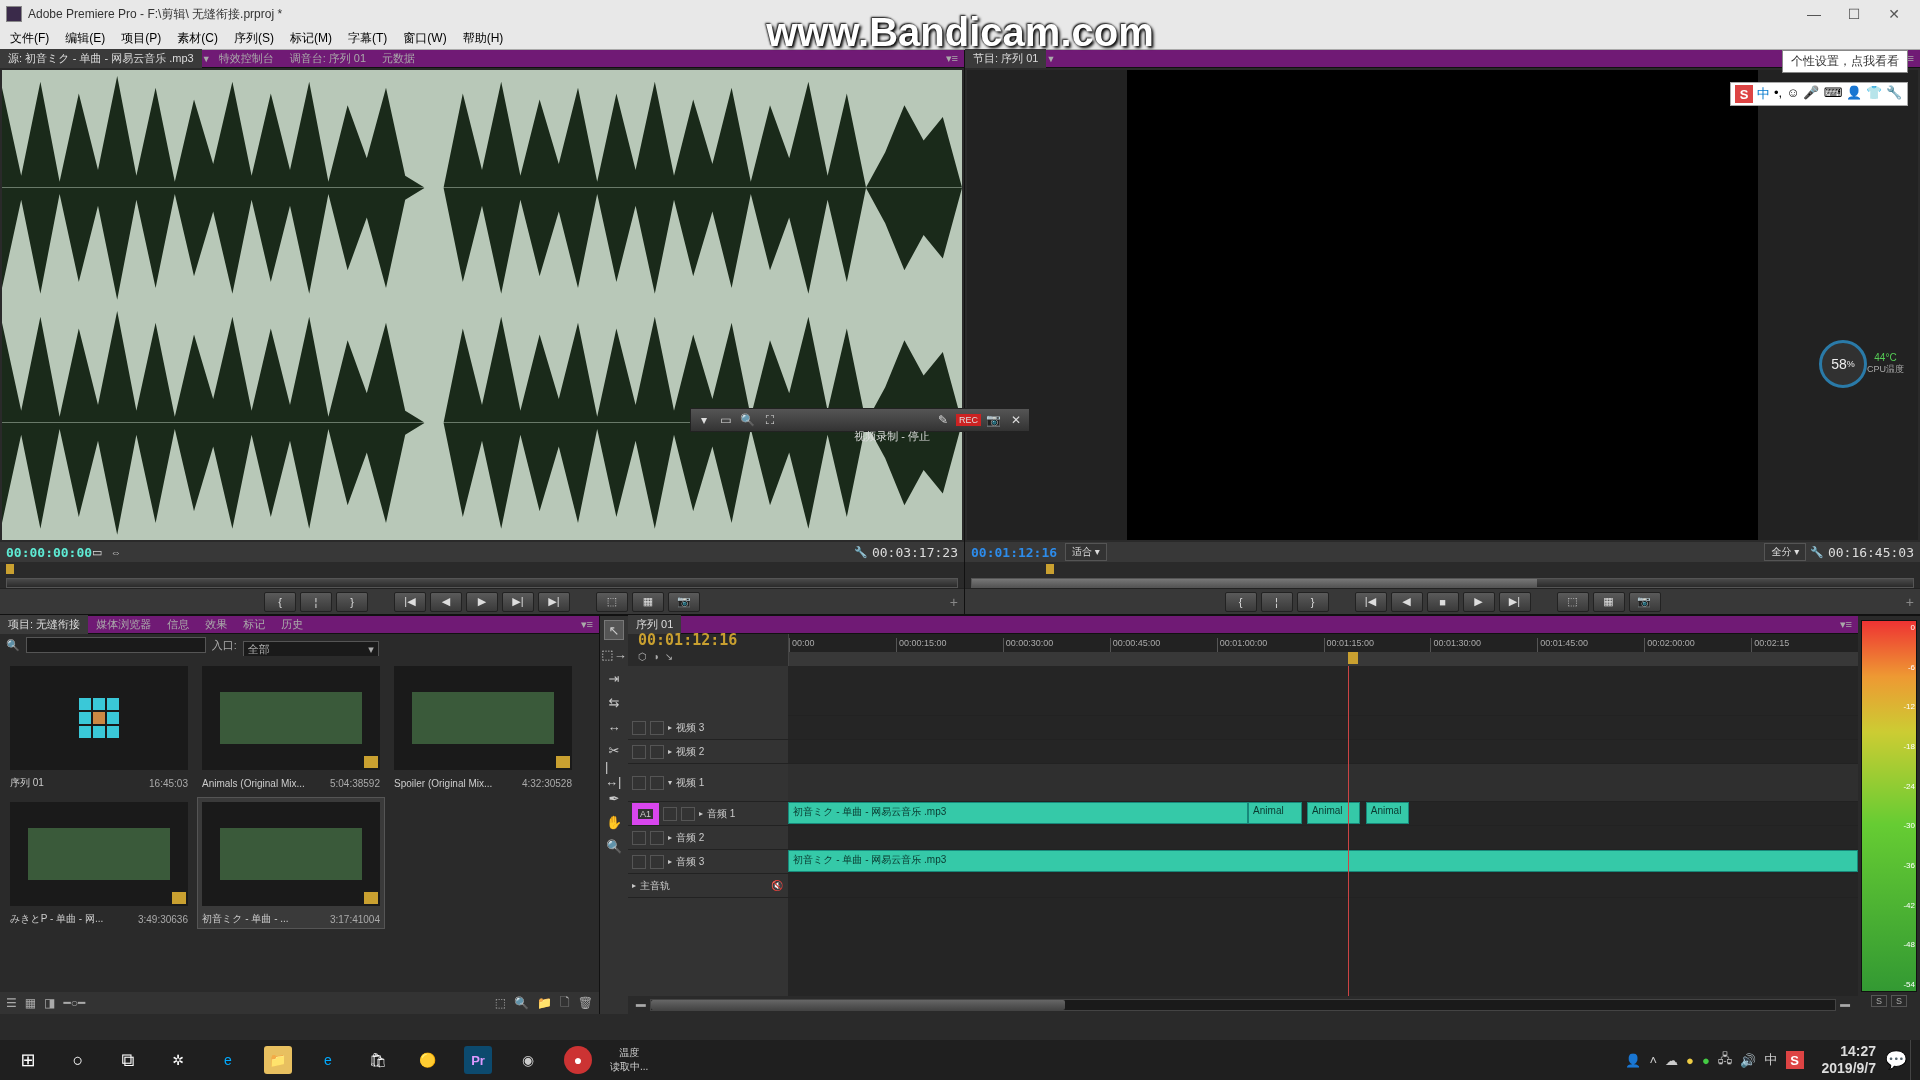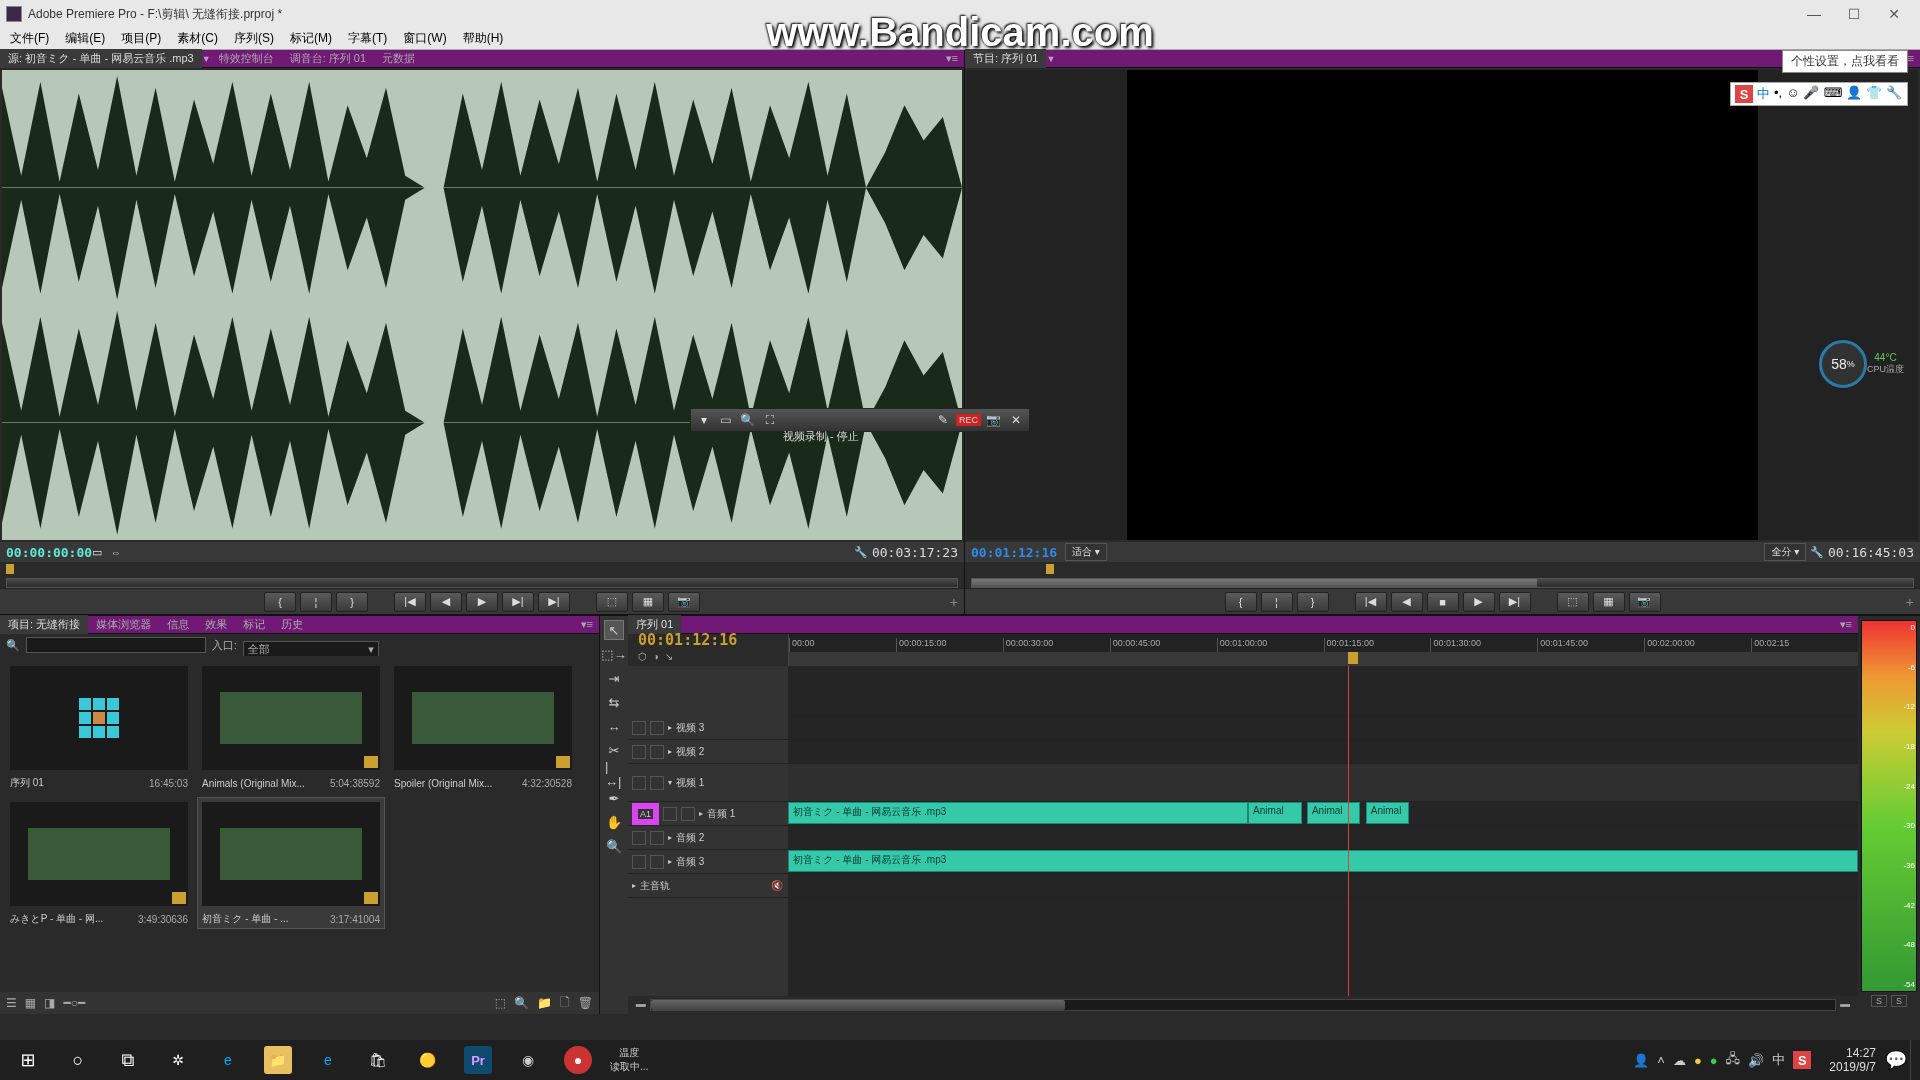--- a/index.html
+++ b/index.html
@@ -33,21 +33,21 @@
 .waveform-bg { position:absolute; inset:0; background:#b8c8b8; }
 .wave-row { position:absolute; left:0; right:0; height:25%; }
 .wave-row svg { width:100%; height:100%; display:block; }
 .ch-label { position:absolute; left:2px; font-size:9px; color:#1a3a2a; }
 
 .program-black { position:absolute; left:160px; right:160px; top:0; bottom:0; background:#000; }
 
 
 .bandicam-bar { position:absolute; top:408px; left:690px; width:340px; height:24px; background:linear-gradient(#555,#333); border:1px solid #222; display:flex; align-items:center; gap:4px; padding:0 4px; z-index:50; font-size:11px; color:#ddd; }
 .bandicam-bar .bc-btn { width:18px; height:18px; display:flex; align-items:center; justify-content:center; cursor:pointer; font-size:12px; }
-.bandicam-bar .bc-txt { flex:1; text-align:left;margin-top:32px; }
+.bandicam-bar .bc-txt { flex:1; text-align:right;margin-top:32px; }
 .bandicam-bar .rec-box { background:#c22; padding:1px 3px; font-size:9px; }
 
 
 .tc-bar { height:20px; background:#383838; display:flex; align-items:center; padding:0 6px; font-size:13px; color:#ddd; }
 .tc-left { color:#5eead4; font-weight:bold; font-family:monospace; }
 .tc-right { margin-left:auto; color:#ddd; font-family:monospace; }
 .tc-fit { margin-left:8px; font-size:10px; padding:1px 6px; border:1px solid #555; background:#333; }
 .tc-icon { margin:0 4px; font-size:11px; cursor:pointer; }
 
 
@@ -137,21 +137,21 @@
 .temp-reading { font-size:10px; color:#5c5; text-align:center; }
 .temp-reading .deg { color:#5c5; }
 .temp-reading .lbl { color:#aaa; font-size:9px; }
 
 
 .taskbar { position:absolute; bottom:0; left:0; right:0; height:40px; background:#1f1f1f; display:flex; align-items:center; padding:0 4px; gap:2px; }
 .taskbar .tb-btn { width:48px; height:40px; display:flex; align-items:center; justify-content:center; color:#fff; font-size:18px; cursor:pointer; }
 .taskbar .tb-icon { width:28px; height:28px; border-radius:3px; display:flex; align-items:center; justify-content:center; font-size:14px; }
 .taskbar .tray { margin-left:auto; display:flex; align-items:center; gap:8px; padding:0 8px; color:#ccc; font-size:11px; }
 .taskbar .tray .t-icon { font-size:13px; cursor:pointer; }
-.taskbar .clock { text-align:right; line-height:1.2; font-size:12px; padding:0 8px; color:#ddd; }
+.taskbar .clock { text-align:right; line-height:1.2; font-size:14px; padding:0 8px; color:#ddd;font-weight:bold; }
 .taskbar .temp-tb { text-align:center; font-size:10px; color:#ccc; padding:0 6px; }
 </style>
 </head>
 <body>
 
 <div class="titlebar">
   <div class="app-icon"></div>
   <div class="title">Adobe Premiere Pro - F:\剪辑\ 无缝衔接.prproj *</div>
   <div class="win-btn">—</div>
   <div class="win-btn">☐</div>

